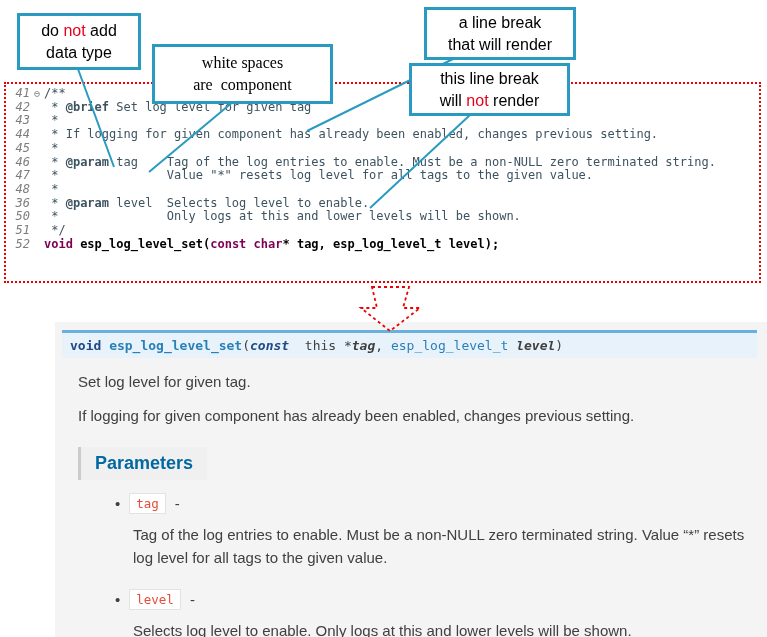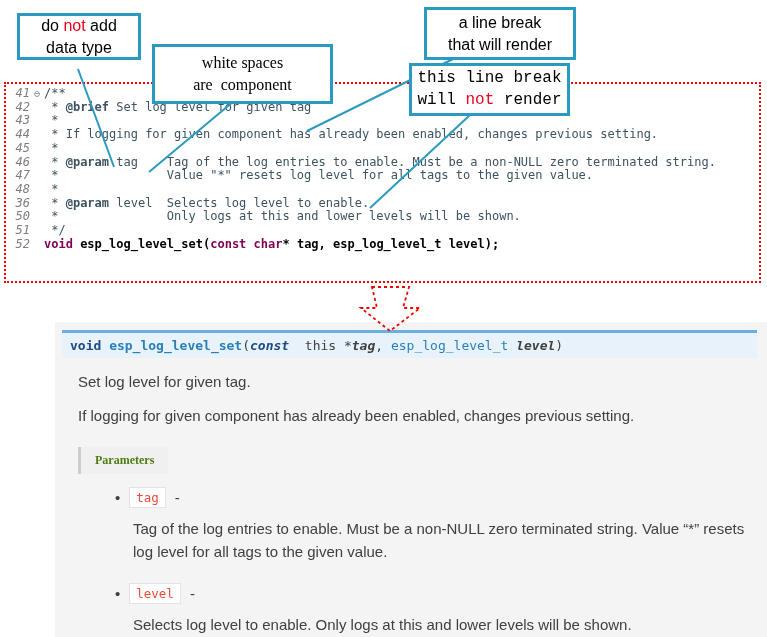--- a/index.html
+++ b/index.html
@@ -11,24 +11,24 @@
 
   
   .callout {
     position:absolute; z-index:5; background:#fff;
     border:3px solid #2b9ac0; color:#000;
     display:flex; flex-direction:column; align-items:center; justify-content:center;
     font-size:16px; line-height:1.35; text-align:center;
   }
   .callout span { white-space:pre; }
   .callout .red { color:#e8001c; }
-  #callout-datatype   { left:17px;  top:13px; width:124px; height:47px; }
+  #callout-datatype   { left:17px;  top:13px; width:124px; height:57px; }
   #callout-whitespace { left:152px; top:44px; width:181px; height:60px;font-family:Liberation Serif, serif; }
   #callout-br-render  { left:424px; top:7px;  width:152px; height:53px; }
-  #callout-br-norender{ left:409px; top:63px; width:161px; height:53px;font-family:Liberation Mono, monospace; }
+  #callout-br-norender{ left:409px; top:63px; width:161px; height:53px; }
 
   
   .code-box {
     position:absolute; left:4px; top:82px; width:757px; height:201px;
     border:2px dotted #ee0000; background:#fff; padding:3px 2px 0 2px; z-index:1;
   }
   .code-line {
     display:flex; white-space:pre;
     font-family:"DejaVu Sans Mono", monospace; font-size:12px; line-height:13.7px;
   }
@@ -60,21 +60,21 @@
   .sig .name  { font-weight:bold; color:#2980b9; }
   .sig .kwc   { font-weight:bold; font-style:italic; color:#204a87; }
   .sig .param { font-weight:bold; font-style:italic; color:#404040; }
   .sig .type  { color:#2980b9; }
   .sig .pn    { color:#404040; }
   .brief  { margin:15px 0 0 23px; font-size:15px; }
   .detail { margin:17px 0 0 23px; font-size:15px; }
   .params-label {
     display:inline-block; margin:23px 0 0 23px; padding:6px 14px;
     background:#f0f0f0; border-left:3px solid #ccc;
-    font-weight:bold; font-size:12px; color:#4d7c0f;font-family:Liberation Serif, serif;
+    font-weight:bold; font-size:18px; color:#0369a1;
   }
   .param-list { margin:13px 0 0 60px; }
   .param-item { margin-bottom:19px; }
   .param-head { display:flex; align-items:center; gap:9px; margin-bottom:9px; }
   .bullet { font-size:15px; color:#404040; }
   .pcode {
     font-family:"DejaVu Sans Mono", monospace; font-size:12.5px;
     color:#e74c3c; background:#fff; border:1px solid #e1e4e5; padding:2px 6px;
   }
   .pdash { font-size:15px; }

